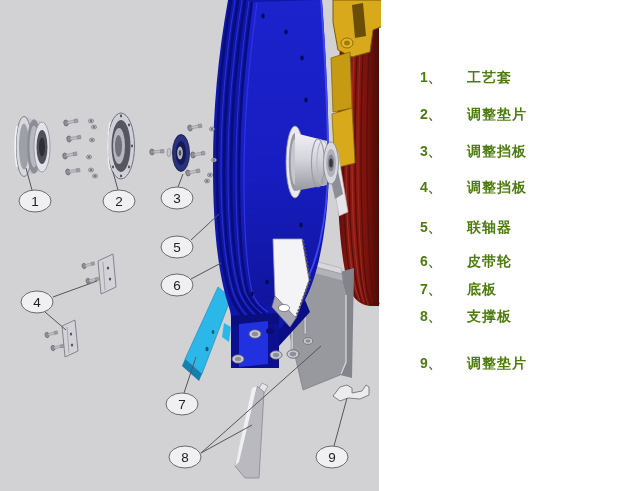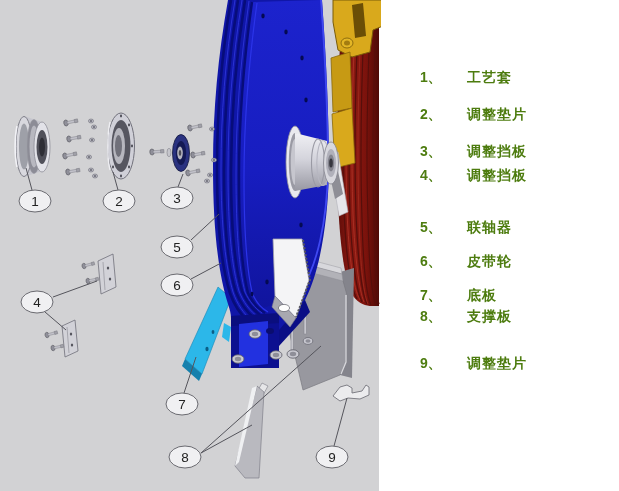--- a/index.html
+++ b/index.html
@@ -280,19 +280,19 @@
       <ellipse cx="332" cy="457" rx="16" ry="11" fill="#f0f0f2" stroke="#6a6a70" stroke-width="1"></ellipse>
       <text x="332" y="462">9</text>
     </g>
   </g>
 </svg>
 
 <div id="legend">
   <div class="legend-row" style="top:66px"><span class="num">1、</span><span class="label">工艺套</span></div>
   <div class="legend-row" style="top:103px"><span class="num">2、</span><span class="label">调整垫片</span></div>
   <div class="legend-row" style="top:140px"><span class="num">3、</span><span class="label">调整挡板</span></div>
-  <div class="legend-row" style="top:164px"><span class="num">4、</span><span class="label">调整挡板</span></div>
+  <div class="legend-row" style="top:176px"><span class="num">4、</span><span class="label">调整挡板</span></div>
   <div class="legend-row" style="top:216px"><span class="num">5、</span><span class="label">联轴器</span></div>
   <div class="legend-row" style="top:250px"><span class="num">6、</span><span class="label">皮带轮</span></div>
-  <div class="legend-row" style="top:284px"><span class="num">7、</span><span class="label">底板</span></div>
+  <div class="legend-row" style="top:278px"><span class="num">7、</span><span class="label">底板</span></div>
   <div class="legend-row" style="top:305px"><span class="num">8、</span><span class="label">支撑板</span></div>
   <div class="legend-row" style="top:352px"><span class="num">9、</span><span class="label">调整垫片</span></div>
 </div>
 
 </body></html>

